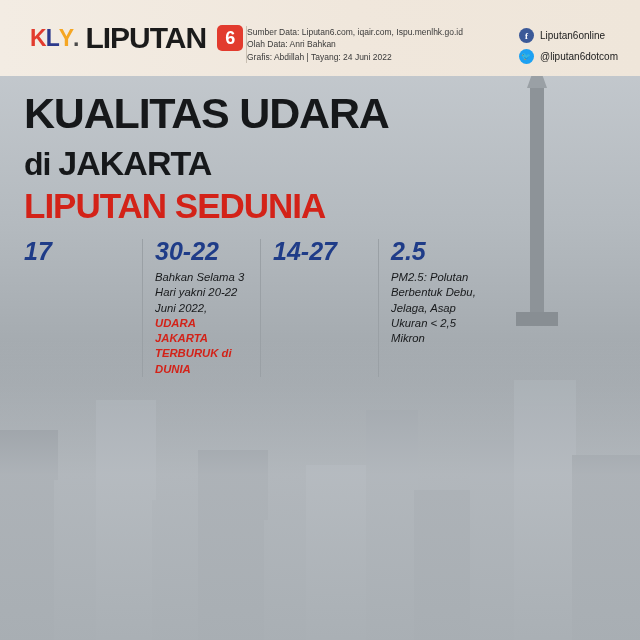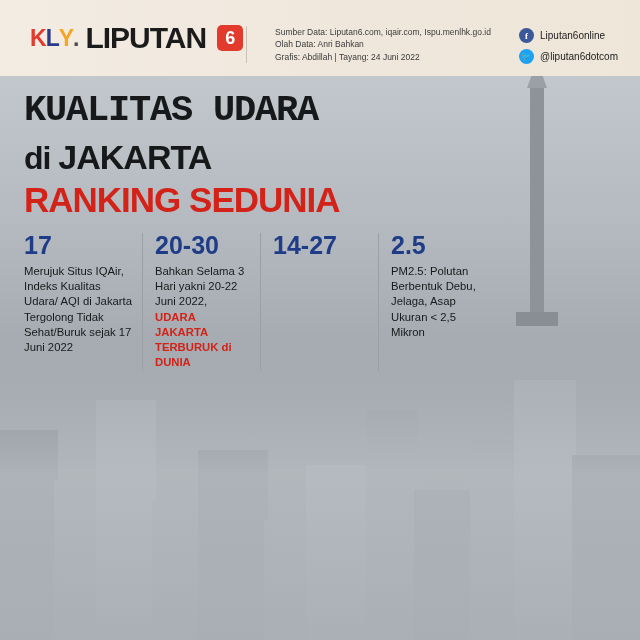--- a/index.html
+++ b/index.html
@@ -61,42 +61,42 @@
   }
   .six {
     width:26px; height:26px; border-radius:5px; background:#e23b2e;
     color:#fff; font-weight:bold; font-size:18px;
     display:flex; align-items:center; justify-content:center;
     margin-left:5px;
   }
   .srcbox {
     position:absolute; left:246px; top:26px;
     font-size:8.5px; color:#3a3a3a; line-height:1.45;
-    border-left:1px solid #c9bfb2; padding-left:28px;
+    border-left:1px solid #c9bfb2; padding-left:0;
   }
   .social { position:absolute; right:22px; top:28px; font-size:10px; color:#1b1b1b; }
   .social .row { display:flex; align-items:center; gap:6px; margin-bottom:6px; }
   .badge-ic {
     width:15px; height:15px; border-radius:50%;
     display:flex; align-items:center; justify-content:center;
     color:#fff; font-size:9px; font-weight:bold;
   }
   .fb { background:#3b5998; font-family:"Liberation Serif", serif; }
   .tw { background:#1da1f2; font-size:8px; }
 
   
   .titles { position:relative; padding:16px 0 0 24px; }
-  .t1 { font-size:37px; font-weight:bold; color:#16181a; letter-spacing:-1.2px; line-height:1.02;font-family:Liberation Mono, monospace; }
+  .t1 { font-size:43px; font-weight:bold; color:#16181a; letter-spacing:-1.2px; line-height:1.02; }
   .t2 { font-size:32px; font-weight:bold; color:#16181a; letter-spacing:-1px; line-height:1.1; margin-top:9px;}
   .t2 b { font-size:34px; }
   .t3 { font-size:35px; font-weight:bold; color:#d32218; letter-spacing:-1px; margin-top:6px; line-height:1.05;}
 
   
   .stats {
-    position:relative; display:flex; margin:14px 0 0 24px; width:592px;
+    position:relative; display:flex; margin:14px 0 0 24px; width:592px;font-style:italic;
   }
   .stat { width:118px; padding-right:10px; position:relative; }
   .stat + .stat { border-left:1px solid #9aa0a5; padding-left:12px; }
   .stat .num { color:#1f3c88; font-size:25px; font-weight:bold; line-height:1; margin-bottom:6px; }
   .stat .desc { font-size:11.3px; color:#17191b; line-height:1.35; }
   .stat .desc .hi { color:#d32218; font-weight:bold; }
 
   
   .rank-title {
     margin:10px 0 4px 24px; color:#d32218; font-weight:bold;
@@ -179,30 +179,29 @@
         <span>@liputan6dotcom</span>
       </div>
     </div>
   </div>
 
   <div class="titles">
     <div class="t1">KUALITAS UDARA</div>
     <div class="t2">
       <span>di </span><b>JAKARTA</b>
     </div>
-    <div class="t3">RANKING SEDUNIA</div>
+    <div class="t3">LIPUTAN SEDUNIA</div>
   </div>
 
   <div class="stats">
     <div class="stat">
       <div class="num">17</div>
-      <div class="desc">Merujuk Situs IQAir, Indeks Kualitas Udara/ AQI di Jakarta Tergolong Tidak Sehat/Buruk sejak 17 Juni 2022</div>
-    </div>
-    <div class="stat">
-      <div class="num">20-30</div>
+    </div>
+    <div class="stat">
+      <div class="num">30-22</div>
       <div class="desc">
         <span>Bahkan Selama 3 Hari yakni 20-22 Juni 2022,</span>
         <span class="hi">UDARA JAKARTA TERBURUK di DUNIA</span>
       </div>
     </div>
     <div class="stat">
       <div class="num">14-27</div>
     </div>
     <div class="stat">
       <div class="num">2.5</div>

